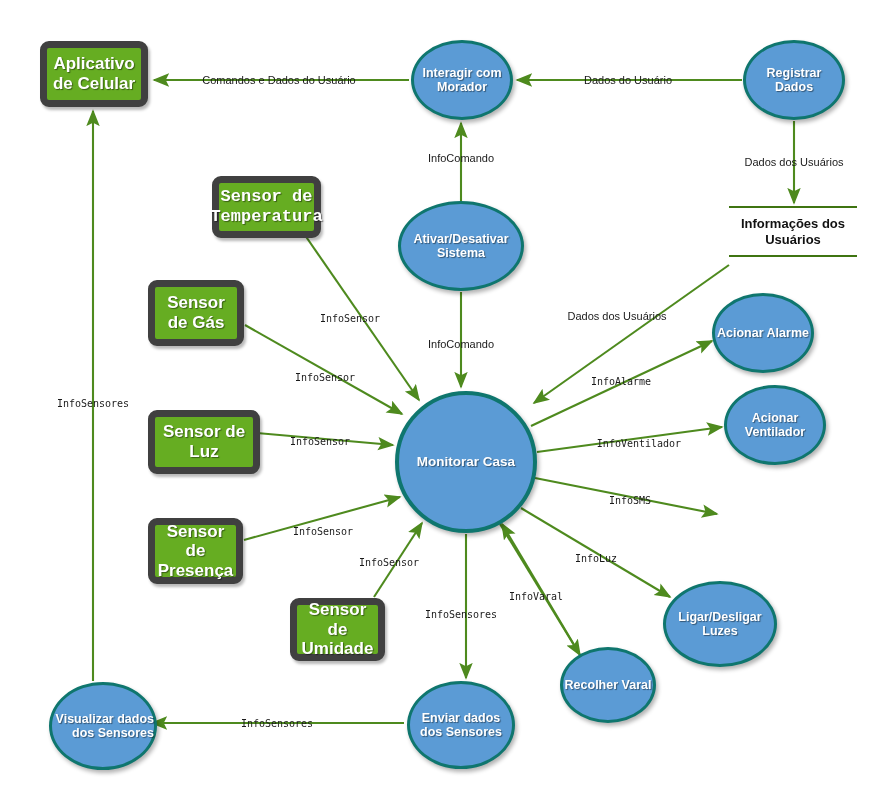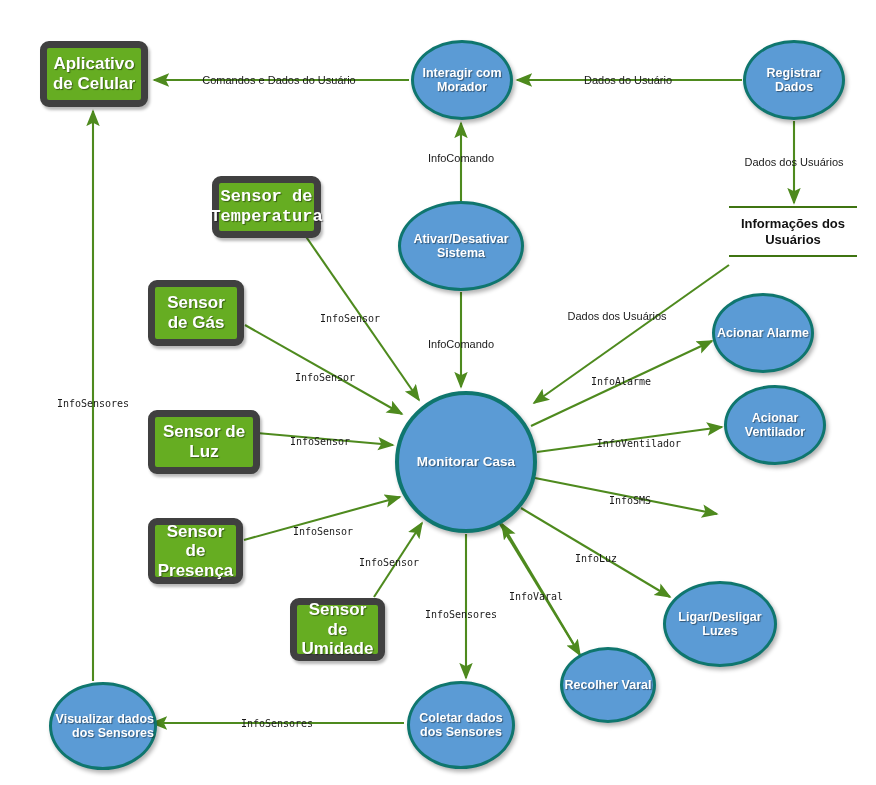--- a/index.html
+++ b/index.html
@@ -181,21 +181,21 @@
 
   <div class="process" style="left:712px; top:293px; width:102px; height:80px;">Acionar Alarme</div>
 
   <div class="process" style="left:724px; top:385px; width:102px; height:80px;">Acionar Ventilador</div>
 
 
   <div class="process" style="left:663px; top:581px; width:114px; height:86px;">Ligar/Desligar Luzes</div>
 
   <div class="process" style="left:560px; top:647px; width:96px;  height:76px;">Recolher Varal</div>
 
-  <div class="process" style="left:407px; top:681px; width:108px; height:88px;">Coletar dados dos Sensores</div>
+  <div class="process" style="left:407px; top:681px; width:108px; height:88px;">Enviar dados dos Sensores</div>
 
   <div class="process" style="left:49px;  top:682px; width:108px; height:88px;text-align:right;">Visualizar dados dos Sensores</div>
 
   <div class="datastore" style="left:729px; top:206px; width:128px; height:51px;">Informações dos Usuários</div>
 
   <div class="flow-label sans" style="left:279px; top:80px;">Comandos e Dados do Usuário</div>
 
   <div class="flow-label sans" style="left:628px; top:80px;">Dados do Usuário</div>
 
   <div class="flow-label sans" style="left:794px; top:162px;">Dados dos Usuários</div>

